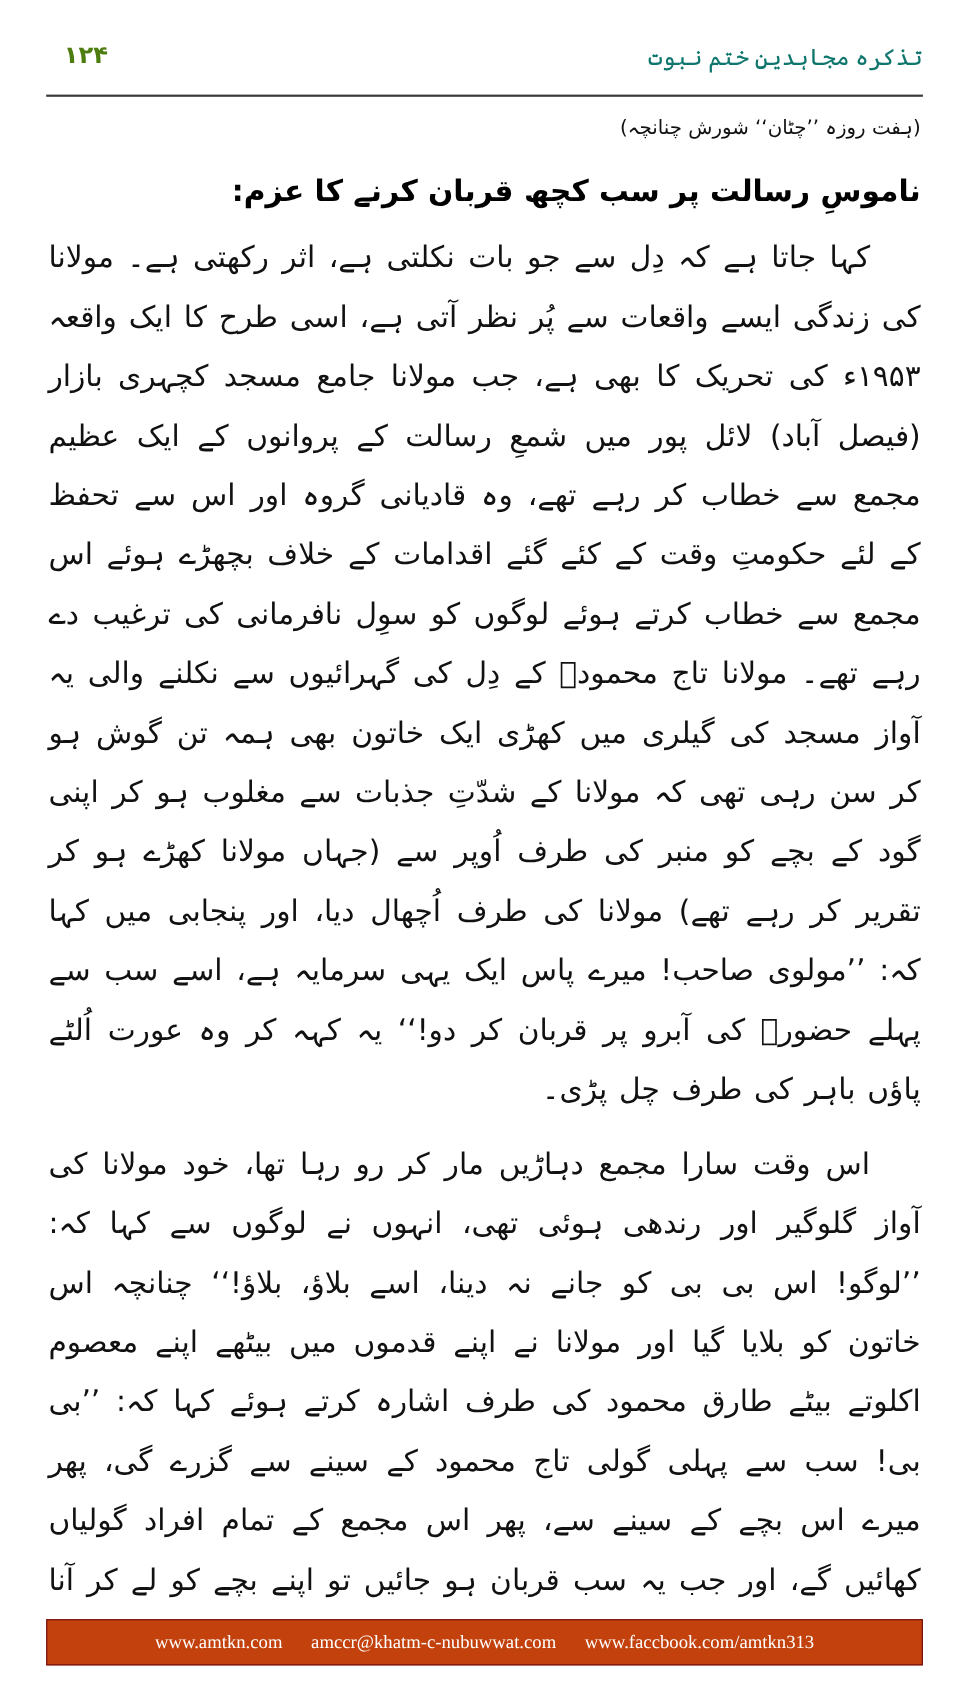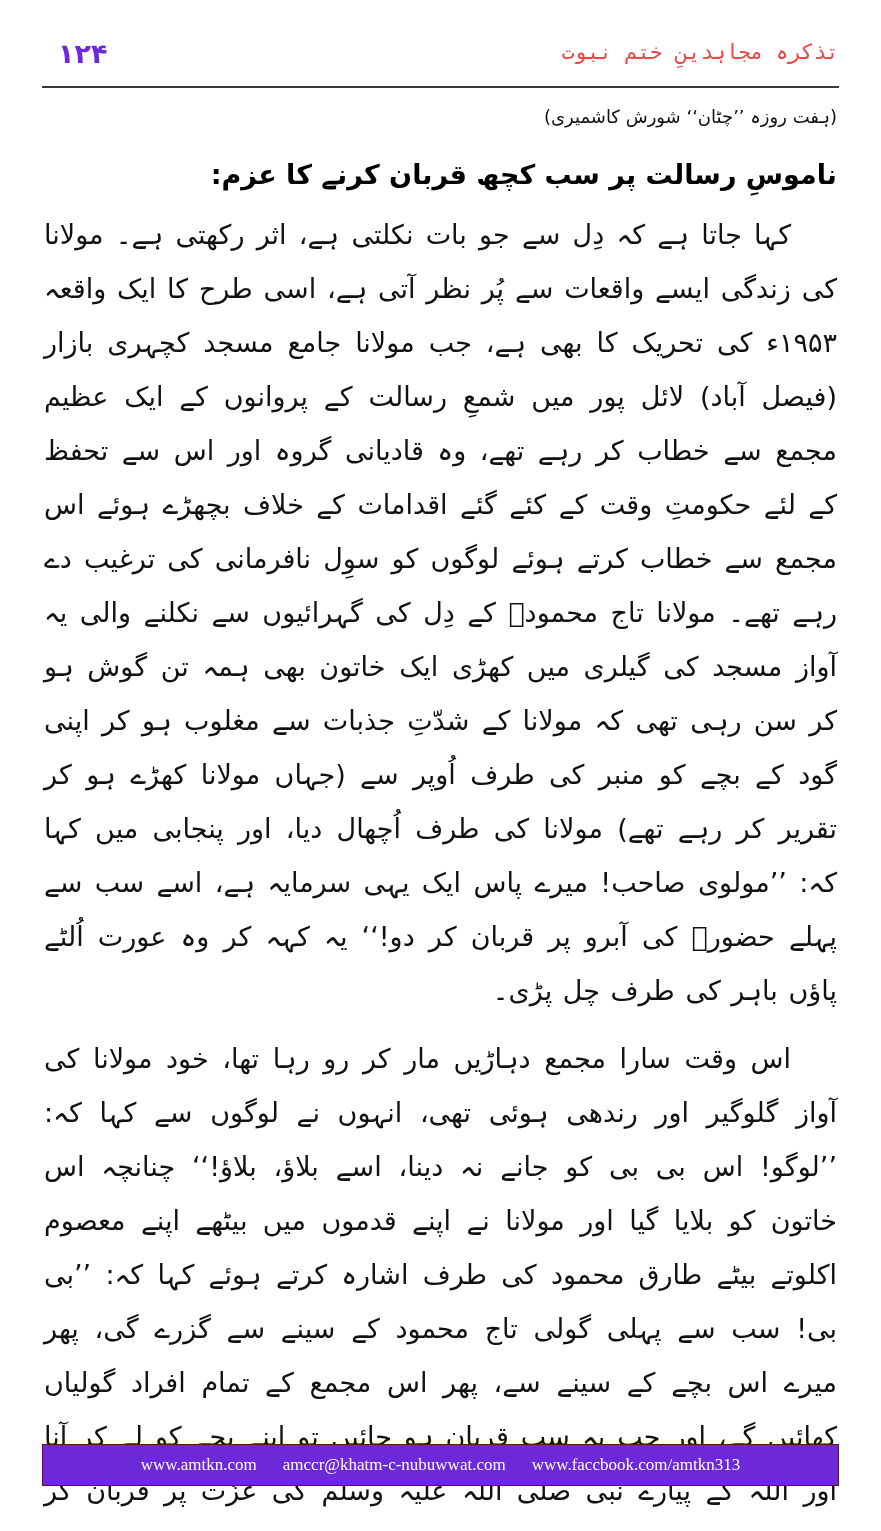--- a/index.html
+++ b/index.html
@@ -23,33 +23,33 @@
     top: 34px;
     right: 42px;
     left: 42px;
     height: 46px;
     direction: rtl;
   }
   .page-number {
     position: absolute;
     left: 16px;
     top: 4px;
-    font-size: 27px;
+    font-size: 22px;
     font-weight: bold;
-    color: #6d28d9;
+    color: #4d7c0f;
     letter-spacing: 1px;
     font-family: "DejaVu Sans", sans-serif;
   }
   .book-title {
     position: absolute;
     right: 0;
     top: 6px;
     font-size: 21px;
-    color: #ef4444;
-    font-family: Liberation Mono, monospace;
+    color: #0f766e;
+    font-family: Liberation Serif, serif;
     white-space: nowrap;
   }
   .header-rule {
     position: absolute;
     top: 86px;
     right: 42px;
     left: 42px;
     border-top: 2px solid #3a3a3a;
   }
 
@@ -100,23 +100,23 @@
   }
   p.para.indent {
     text-indent: 46px;
   }
 
   
   .footer {
     position: absolute;
     left: 42px;
     right: 42px;
-    bottom: 45px;
+    bottom: 17px;
     height: 40px;
-    background: #6d28d9;
+    background: #c2410c;
     border: 1px solid #6d0c12;
     display: flex;
     align-items: center;
     justify-content: center;
     direction: ltr;
   }
   .footer-inner {
     display: flex;
     gap: 26px;
     align-items: center;
@@ -138,21 +138,21 @@
 
   <div class="header">
     <div class="page-number">۱۲۴</div>
     <div class="book-title">تذکرہ مجاہدینِ ختم نبوت</div>
   </div>
   <div class="header-rule"></div>
 
   <div class="content">
 
     <div class="quote-close-line">
-      <span class="source">(ہفت روزہ ’’چٹان‘‘ شورش کاشمیری)</span>
+      <span class="source">(ہفت روزہ ’’چٹان‘‘ شورش چنانچہ)</span>
     </div>
 
     <h2 class="heading">ناموسِ رسالت پر سب کچھ قربان کرنے کا عزم:</h2>
 
     <p class="para indent">کہا جاتا ہے کہ دِل سے جو بات نکلتی ہے، اثر رکھتی ہے۔ مولانا کی زندگی ایسے واقعات سے پُر نظر آتی ہے، اسی طرح کا ایک واقعہ ۱۹۵۳ء کی تحریک کا بھی ہے، جب مولانا جامع مسجد کچہری بازار (فیصل آباد) لائل پور میں شمعِ رسالت کے پروانوں کے ایک عظیم مجمع سے خطاب کر رہے تھے، وہ قادیانی گروہ اور اس سے تحفظ کے لئے حکومتِ وقت کے کئے گئے اقدامات کے خلاف بچھڑے ہوئے اس مجمع سے خطاب کرتے ہوئے لوگوں کو سوِل نافرمانی کی ترغیب دے رہے تھے۔ مولانا تاج محمودؒ کے دِل کی گہرائیوں سے نکلنے والی یہ آواز مسجد کی گیلری میں کھڑی ایک خاتون بھی ہمہ تن گوش ہو کر سن رہی تھی کہ مولانا کے شدّتِ جذبات سے مغلوب ہو کر اپنی گود کے بچے کو منبر کی طرف اُوپر سے (جہاں مولانا کھڑے ہو کر تقریر کر رہے تھے) مولانا کی طرف اُچھال دیا، اور پنجابی میں کہا کہ: ’’مولوی صاحب! میرے پاس ایک یہی سرمایہ ہے، اسے سب سے پہلے حضورؐ کی آبرو پر قربان کر دو!‘‘ یہ کہہ کر وہ عورت اُلٹے پاؤں باہر کی طرف چل پڑی۔</p>
 
     <p class="para indent">اس وقت سارا مجمع دہاڑیں مار کر رو رہا تھا، خود مولانا کی آواز گلوگیر اور رندھی ہوئی تھی، انہوں نے لوگوں سے کہا کہ: ’’لوگو! اس بی بی کو جانے نہ دینا، اسے بلاؤ، بلاؤ!‘‘ چنانچہ اس خاتون کو بلایا گیا اور مولانا نے اپنے قدموں میں بیٹھے اپنے معصوم اکلوتے بیٹے طارق محمود کی طرف اشارہ کرتے ہوئے کہا کہ: ’’بی بی! سب سے پہلی گولی تاج محمود کے سینے سے گزرے گی، پھر میرے اس بچے کے سینے سے، پھر اس مجمع کے تمام افراد گولیاں کھائیں گے، اور جب یہ سب قربان ہو جائیں تو اپنے بچے کو لے کر آنا اور اللہ کے پیارے نبی صلی اللہ علیہ وسلم کی عزّت پر قربان کر دینا۔‘‘ یہ کہا اور</p>
 
   </div>
 

